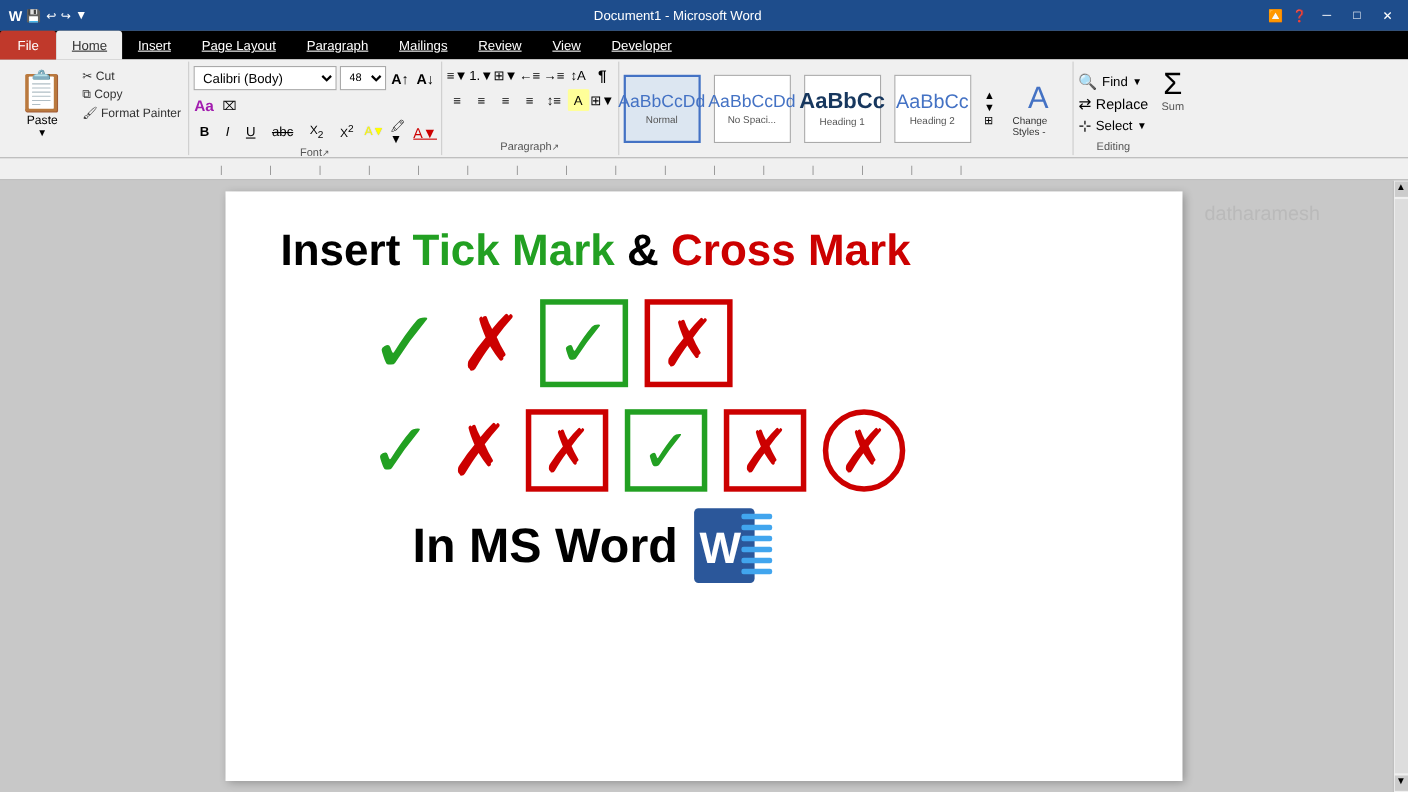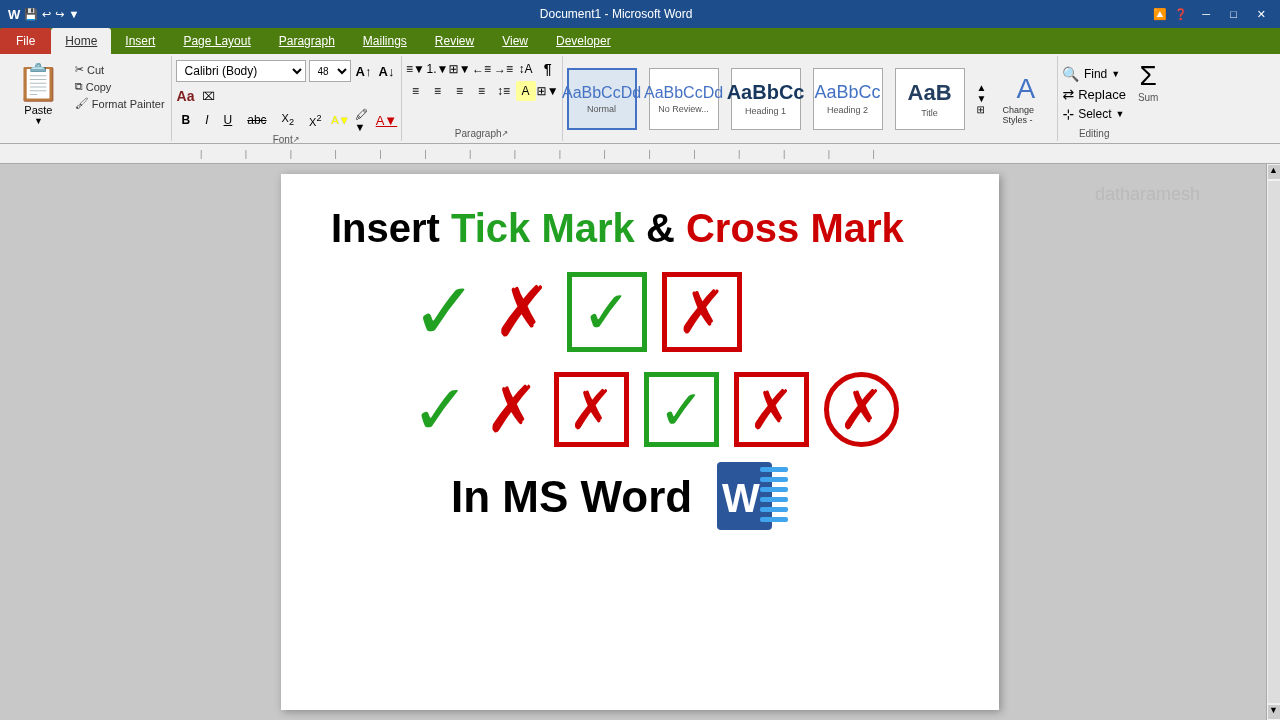--- a/index.html
+++ b/index.html
@@ -16,21 +16,21 @@
       color: white;
       font-size: 12px;
     }
     .title-bar-left { display: flex; align-items: center; gap: 4px; }
     .title-bar-center { flex: 1; text-align: center; font-size: 12px; }
     .title-bar-right { display: flex; gap: 8px; font-size: 11px; }
     .win-btn { cursor: pointer; padding: 0 6px; font-size: 11px; }
 
     
     .ribbon-tabs {
-      background: #4d7c0f;
+      background: #000000;
       display: flex;
       align-items: flex-end;
       padding-left: 0;
       height: 26px;
     }
     .ribbon-tab {
       padding: 4px 14px;
       font-size: 12px;
       color: white;
       cursor: pointer;
@@ -223,21 +223,21 @@
       height: 20px;
       border-bottom: 1px solid #aaa;
       display: flex;
       align-items: center;
       padding-left: 200px;
       font-size: 9px;
       color: #888;
     }
     .document {
       background: white;
-      width: 718px;
+      width: 870px;
       min-height: 520px;
       box-shadow: 2px 2px 8px rgba(0,0,0,0.3);
       padding: 30px 50px;
     }
 
     
     .doc-title {
       font-family: Arial, sans-serif;
       font-size: 40px;
       font-weight: bold;
@@ -331,21 +331,21 @@
       display: flex;
       align-items: center;
       justify-content: center;
       font-size: 55px;
       color: #cc0000;
     }
 
     .doc-footer {
       display: flex;
       align-items: center;
-      gap: 20px;
+      gap: 10px;
       margin-top: 10px;
       margin-left: 120px;
     }
     .footer-text {
       font-family: Arial, sans-serif;
       font-size: 44px;
       font-weight: bold;
       color: #000;
     }
     .word-logo {
@@ -438,21 +438,21 @@
       <select class="font-select">
         <option>Calibri (Body)</option>
       </select>
       <select class="font-size-select">
         <option>48</option>
       </select>
       <span class="icon-btn" style="font-size:13px; font-weight:bold;">A↑</span>
       <span class="icon-btn" style="font-size:13px; font-weight:bold;">A↓</span>
     </div>
     <div class="font-row2">
-      <span class="icon-btn" style="font-size:14px; font-weight:bold; color:#7f1d1d;text-align:center;">Aa</span>
+      <span class="icon-btn" style="font-size:14px; font-weight:bold; color:#a21caf;text-align:center;">Aa</span>
       <span class="icon-btn" style="font-size:11px;">⌧</span>
     </div>
     <div class="font-row3">
       <span class="format-btn bold">B</span>
       <span class="format-btn italic">I</span>
       <span class="format-btn underline">U</span>
       <span class="format-btn strikethrough" style="font-size:12px;">abc</span>
       <span class="format-btn" style="font-size:11px;">X<sub>2</sub></span>
       <span class="format-btn" style="font-size:11px;">X<sup>2</sup></span>
       <span class="icon-btn" style="font-size:11px; color:#ff0; text-shadow:0 0 1px #999;">A▼</span>
@@ -490,33 +490,29 @@
     </div>
   </div>
 
   <div class="styles-group">
     <div class="style-box selected">
       <div class="style-preview" style="font-size:16px; color:#4472c4;">AaBbCcDd</div>
       <div class="style-label">Normal</div>
     </div>
     <div class="style-box">
       <div class="style-preview" style="font-size:16px; color:#4472c4;">AaBbCcDd</div>
-      <div class="style-label">No Review...</div>
+      <div class="style-label">No Spaci...</div>
     </div>
     <div class="style-box">
       <div class="style-preview" style="font-size:20px; color:#17375e; font-weight:bold;">AaBbCc</div>
       <div class="style-label">Heading 1</div>
     </div>
     <div class="style-box">
       <div class="style-preview" style="font-size:18px; color:#4472c4;">AaBbCc</div>
       <div class="style-label">Heading 2</div>
-    </div>
-    <div class="style-box">
-      <div class="style-preview" style="font-size:22px; color:#243f60; font-weight:bold;">AaB</div>
-      <div class="style-label">Title</div>
     </div>
     <div style="display:flex; flex-direction:column; justify-content:center;">
       <span style="font-size:10px; cursor:pointer;">▲</span>
       <span style="font-size:10px; cursor:pointer;">▼</span>
       <span style="font-size:10px; cursor:pointer;">⊞</span>
     </div>
     <div class="change-styles-btn">
       <div style="font-size:28px; color:#4472c4;">A</div>
       <div style="font-size:9px; text-align:left;">Change Styles -</div>
     </div>

